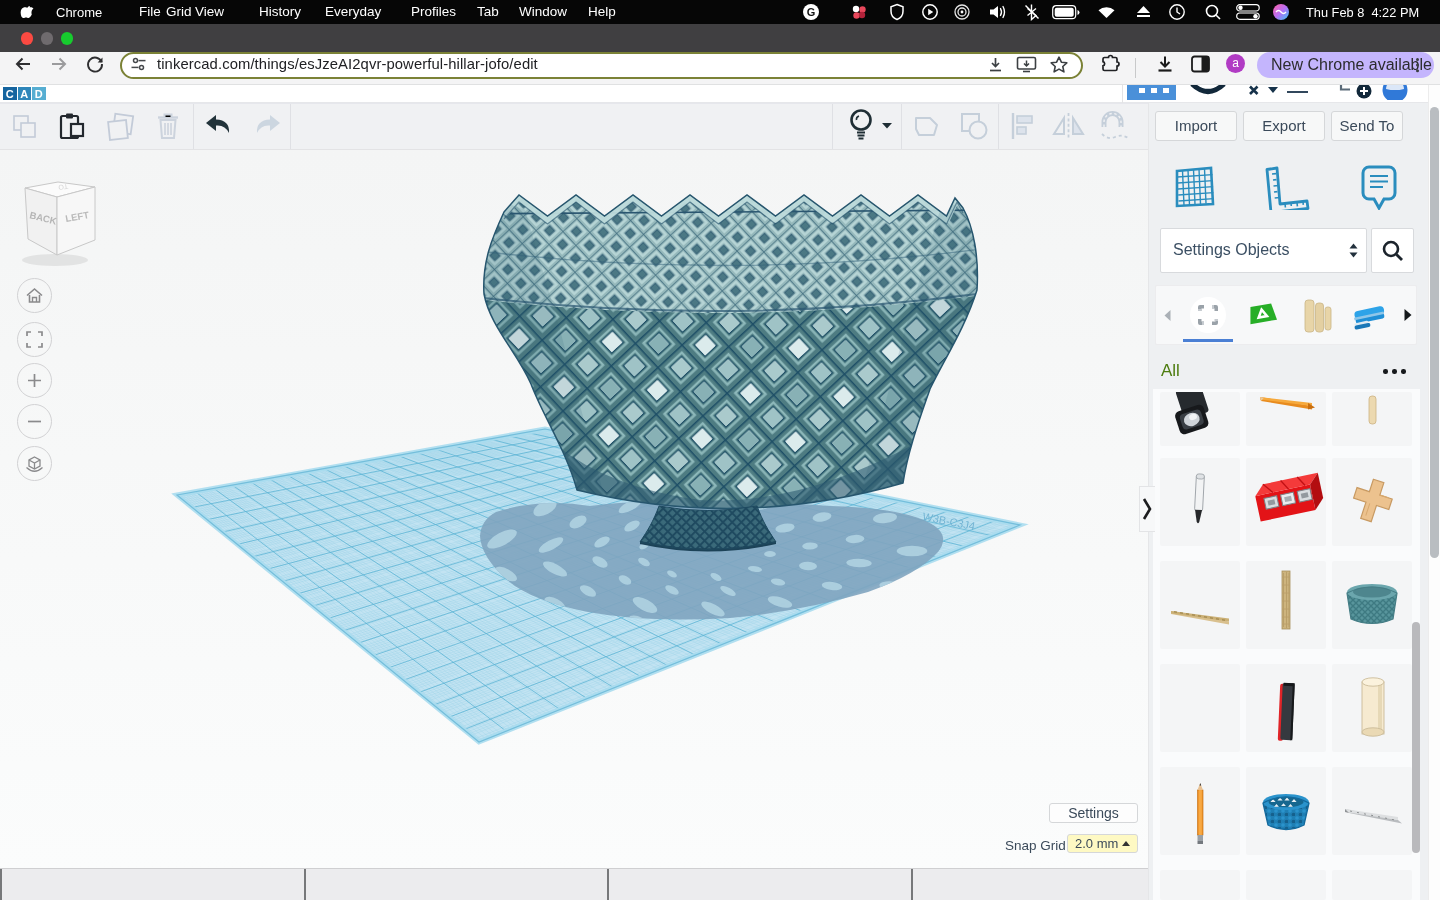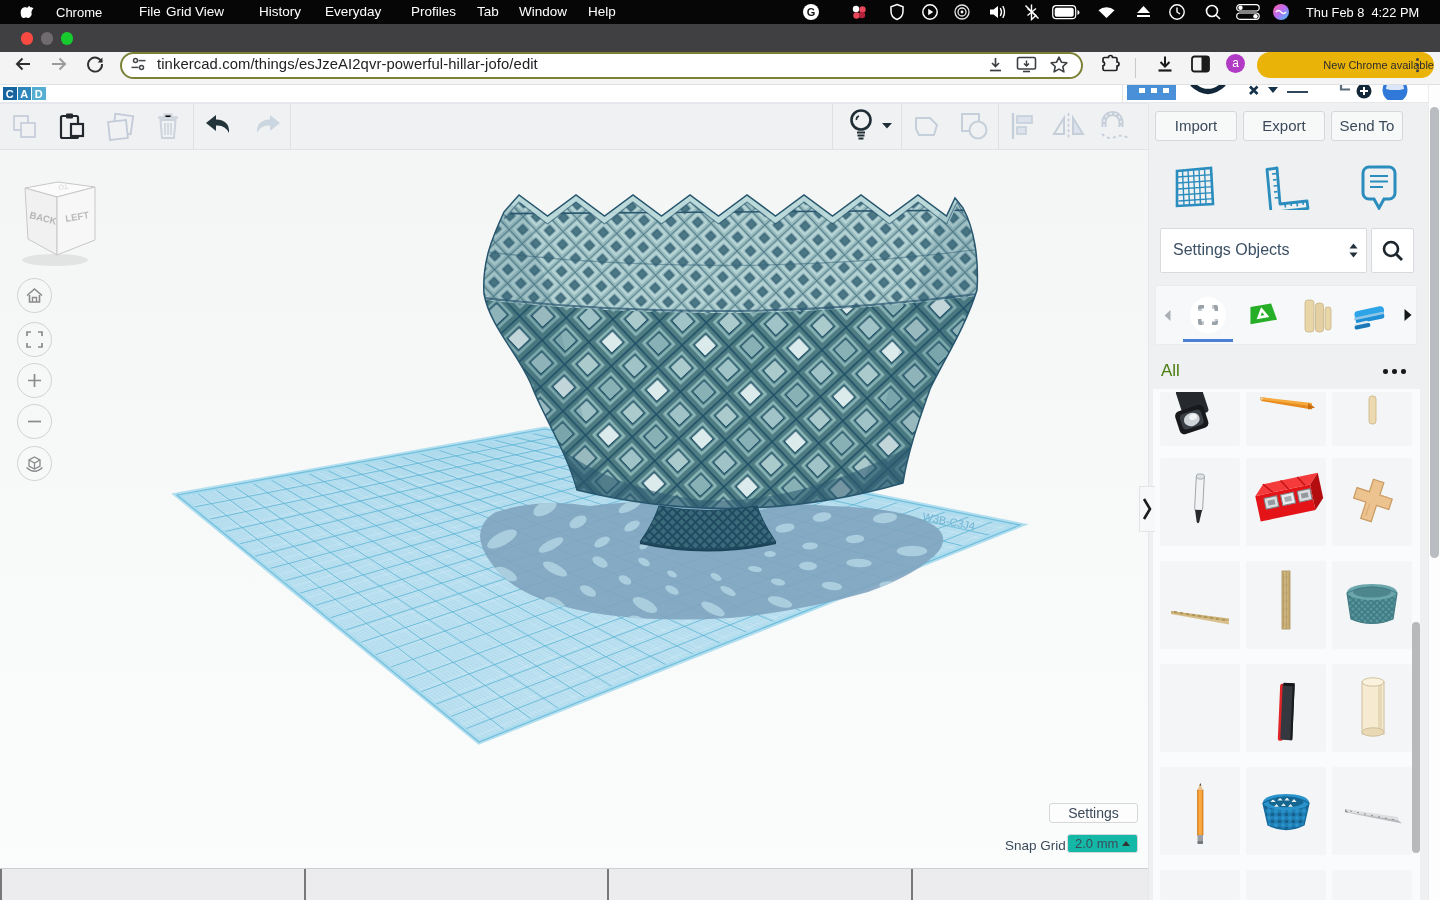--- a/index.html
+++ b/index.html
@@ -5,21 +5,21 @@
 *{margin:0;padding:0;box-sizing:border-box}
 html,body{width:1440px;height:900px;overflow:hidden;font-family:"Liberation Sans",sans-serif;background:#fff}
 .abs{position:absolute}
 #menubar{position:absolute;left:0;top:0;width:1440px;height:24px;background:#060606;color:#fff;font-size:13.5px}
 #menubar .mi{position:absolute;top:4px;line-height:16px}
 #titlebar{position:absolute;left:0;top:24px;width:1440px;height:28px;background:#403f41}
 .tl{position:absolute;top:32px;width:12.5px;height:12.5px;border-radius:50%}
 #toolbar{position:absolute;left:0;top:52px;width:1440px;height:33px;background:#f4f4f5;border-bottom:1px solid #e0e1e2}
 #omnibox{position:absolute;left:120px;top:51.5px;width:963px;height:27.5px;background:#fff;border:2px solid #7b8236;border-radius:14px}
 .urltext{position:absolute;left:37px;top:5px;font-size:14px;color:#202124;letter-spacing:0.1px}
-#newchrome{position:absolute;left:1257px;top:52px;width:177px;height:26px;background:#eab308;border-radius:13px;font-size:11px;color:#2c2c2e;line-height:26px;text-align:right;padding-left:14px}
+#newchrome{position:absolute;left:1257px;top:52px;width:177px;height:26px;background:#c4b5fd;border-radius:13px;font-size:16px;color:#2c2c2e;line-height:26px;text-align:left;padding-left:14px}
 #tchead{position:absolute;left:0;top:85px;width:1428px;height:18px;background:#fff;border-bottom:1px solid #e6e7ea;z-index:2}
 .cadbox{position:absolute;top:86.5px;width:13.5px;height:13.5px;color:#fff;font-weight:bold;font-size:11px;text-align:center;line-height:14px}
 #tctoolbar{position:absolute;left:0;top:103px;width:1148px;height:47px;background:#f0f1f3;border-top:1px solid #e6e7ec;border-bottom:1px solid #e3e3e5}
 .tsep{position:absolute;top:104px;width:1px;height:45px;background:#dfe0e4}
 #canvas{position:absolute;left:0;top:150px;width:1148px;height:718px;background:linear-gradient(#f4f5f5,#fbfcfc)}
 #rpanel{position:absolute;left:1148px;top:103px;width:280px;height:797px;background:#eef0f2;border-left:1px solid #e5e6e8}
 #pagescroll{position:absolute;left:1428px;top:85px;width:12px;height:815px;background:#fdfdfd;border-left:1px solid #ececec}
 #pagethumb{position:absolute;left:1429.5px;top:107px;width:9px;height:451px;background:#b9bdc1;border-radius:5px}
 #panelthumb{position:absolute;left:1412px;top:622px;width:8px;height:231px;background:#b9b9bc;border-radius:4px}
 #bottomstrip{position:absolute;left:0;top:868px;width:1150px;height:32px;background:#ececee;border-top:1px solid #cfcfd1}
@@ -425,21 +425,21 @@
     <path d="M2 8.5h13" stroke="#8a8a8c" stroke-width="1.7"></path>
   </svg>
 <svg class="abs" style="left:25px;top:454px" width="19" height="19" viewBox="0 0 19 19">
     <path d="M9.5 3l5.5 3v6l-5.5 3L4 12V6z" fill="none" stroke="#8a8a8c" stroke-width="1.3"></path>
     <path d="M4 6l5.5 3L15 6M9.5 9v6" fill="none" stroke="#8a8a8c" stroke-width="1.3"></path>
     <path d="M1.5 13.5q8 7.5 16 0" fill="none" stroke="#8a8a8c" stroke-width="1.2"></path>
   </svg>
 
 <div class="btn" style="left:1049px;top:803px;width:89px;height:20px;font-size:14px;line-height:19px;background:#fdfdfd">Settings</div>
 <div class="abs" style="left:1005px;top:838px;font-size:13.5px;color:#3b4a5a">Snap Grid</div>
-<div class="btn" style="left:1067px;top:834px;width:71px;height:19px;font-size:13px;line-height:18px;background:#14b8a6">2.0 mm <span style="display:inline-block;width:0;height:0;border-left:4px solid transparent;border-right:4px solid transparent;border-bottom:5px solid #333;vertical-align:2px"></span></div>
+<div class="btn" style="left:1067px;top:834px;width:71px;height:19px;font-size:13px;line-height:18px;background:#fef9c3">2.0 mm <span style="display:inline-block;width:0;height:0;border-left:4px solid transparent;border-right:4px solid transparent;border-bottom:5px solid #333;vertical-align:2px"></span></div>
 
 <div id="bottomstrip"></div>
 <div class="bline" style="left:0px"></div>
 <div class="bline" style="left:304px"></div>
 <div class="bline" style="left:607px"></div>
 <div class="bline" style="left:911px"></div>
 
 <div id="rpanel"></div>
 <svg class="abs" style="left:1173px;top:165px" width="42" height="44" viewBox="0 0 42 44">
     <g fill="none" stroke="#2a8dbe" stroke-width="2.6">

